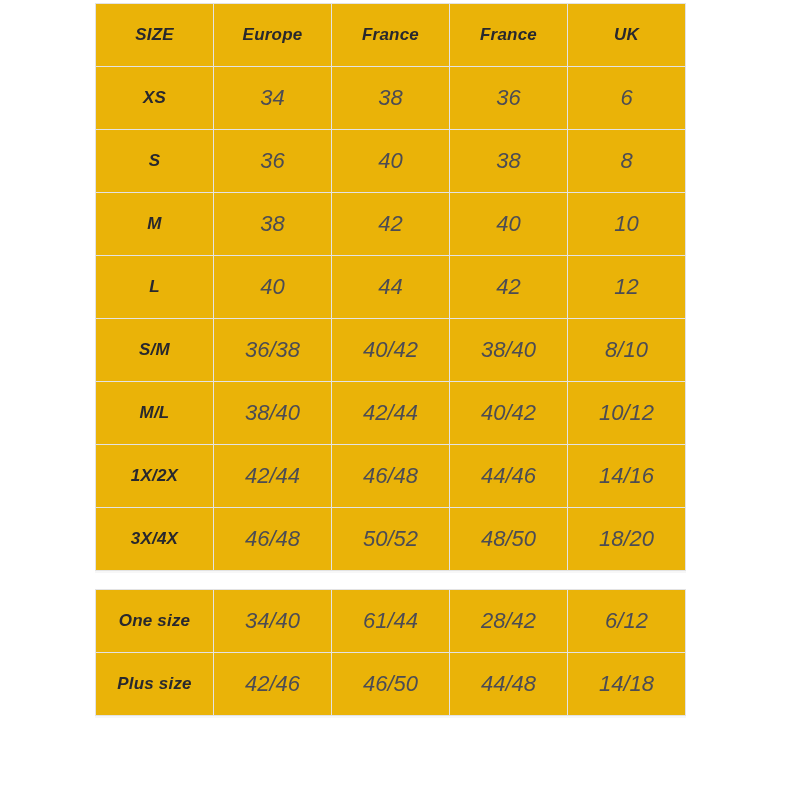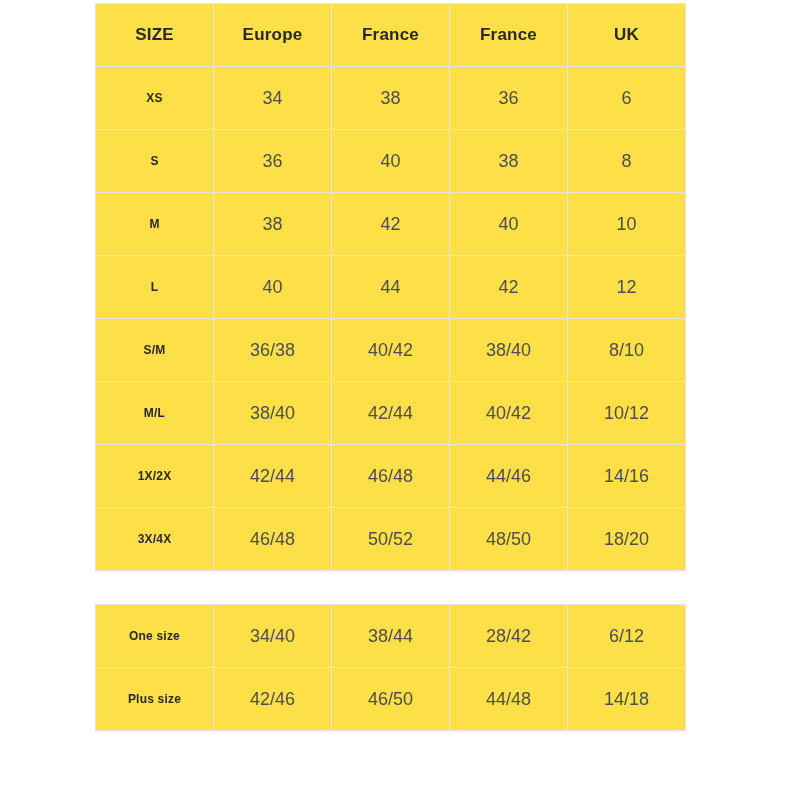--- a/index.html
+++ b/index.html
@@ -22,41 +22,42 @@
     box-shadow: 0 2px 0 rgba(0,0,0,0.03);
   }
   table.size-table th,
   table.size-table td {
     border: 1px solid #e3e3e3;
     width: 117px;
     height: 62px;
     padding: 0;
     text-align: center;
     vertical-align: middle;
-    background: #fde047;
+    background: #eab308;
+    font-style: italic;
   }
   table.size-table th {
     font-size: 17px;
     font-weight: 700;
     color: #28282e;
     letter-spacing: 0.2px;
   }
   td.row-label {
-    font-size: 12px;
+    font-size: 17px;
     font-weight: 700;
     color: #28282e;
     letter-spacing: 0.2px;
   }
   td.value {
-    font-size: 18px;
+    font-size: 22px;
     font-weight: 400;
     color: #4c4c54;
   }
   table.secondary {
-    margin-top: 33px;
+    margin-top: 18px;
   }
 </style>
 </head>
 <body>
 
 <div class="page">
 
   <table class="size-table main">
     <thead>
       <tr>
@@ -125,21 +126,21 @@
         <td class="value">18/20</td>
       </tr>
     </tbody>
   </table>
 
   <table class="size-table secondary">
     <tbody>
       <tr>
         <td class="row-label">One size</td>
         <td class="value">34/40</td>
-        <td class="value">38/44</td>
+        <td class="value">61/44</td>
         <td class="value">28/42</td>
         <td class="value">6/12</td>
       </tr>
       <tr>
         <td class="row-label">Plus size</td>
         <td class="value">42/46</td>
         <td class="value">46/50</td>
         <td class="value">44/48</td>
         <td class="value">14/18</td>
       </tr>

